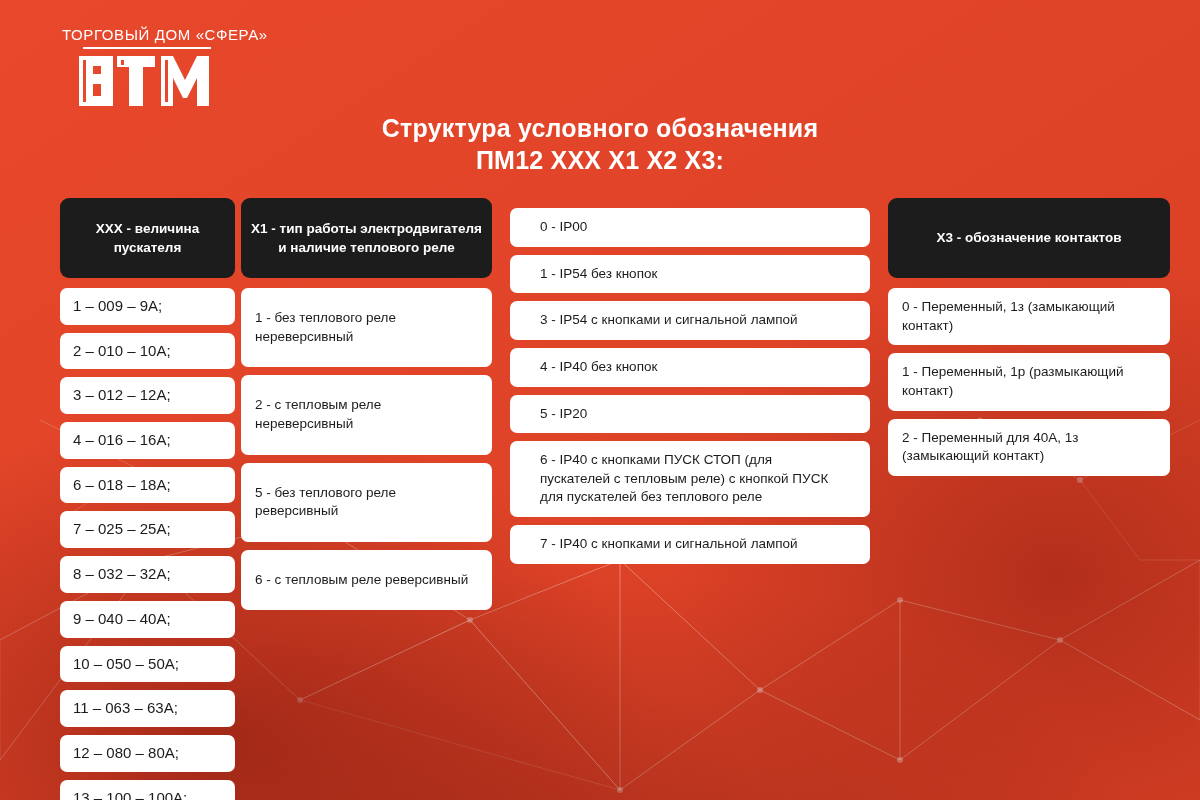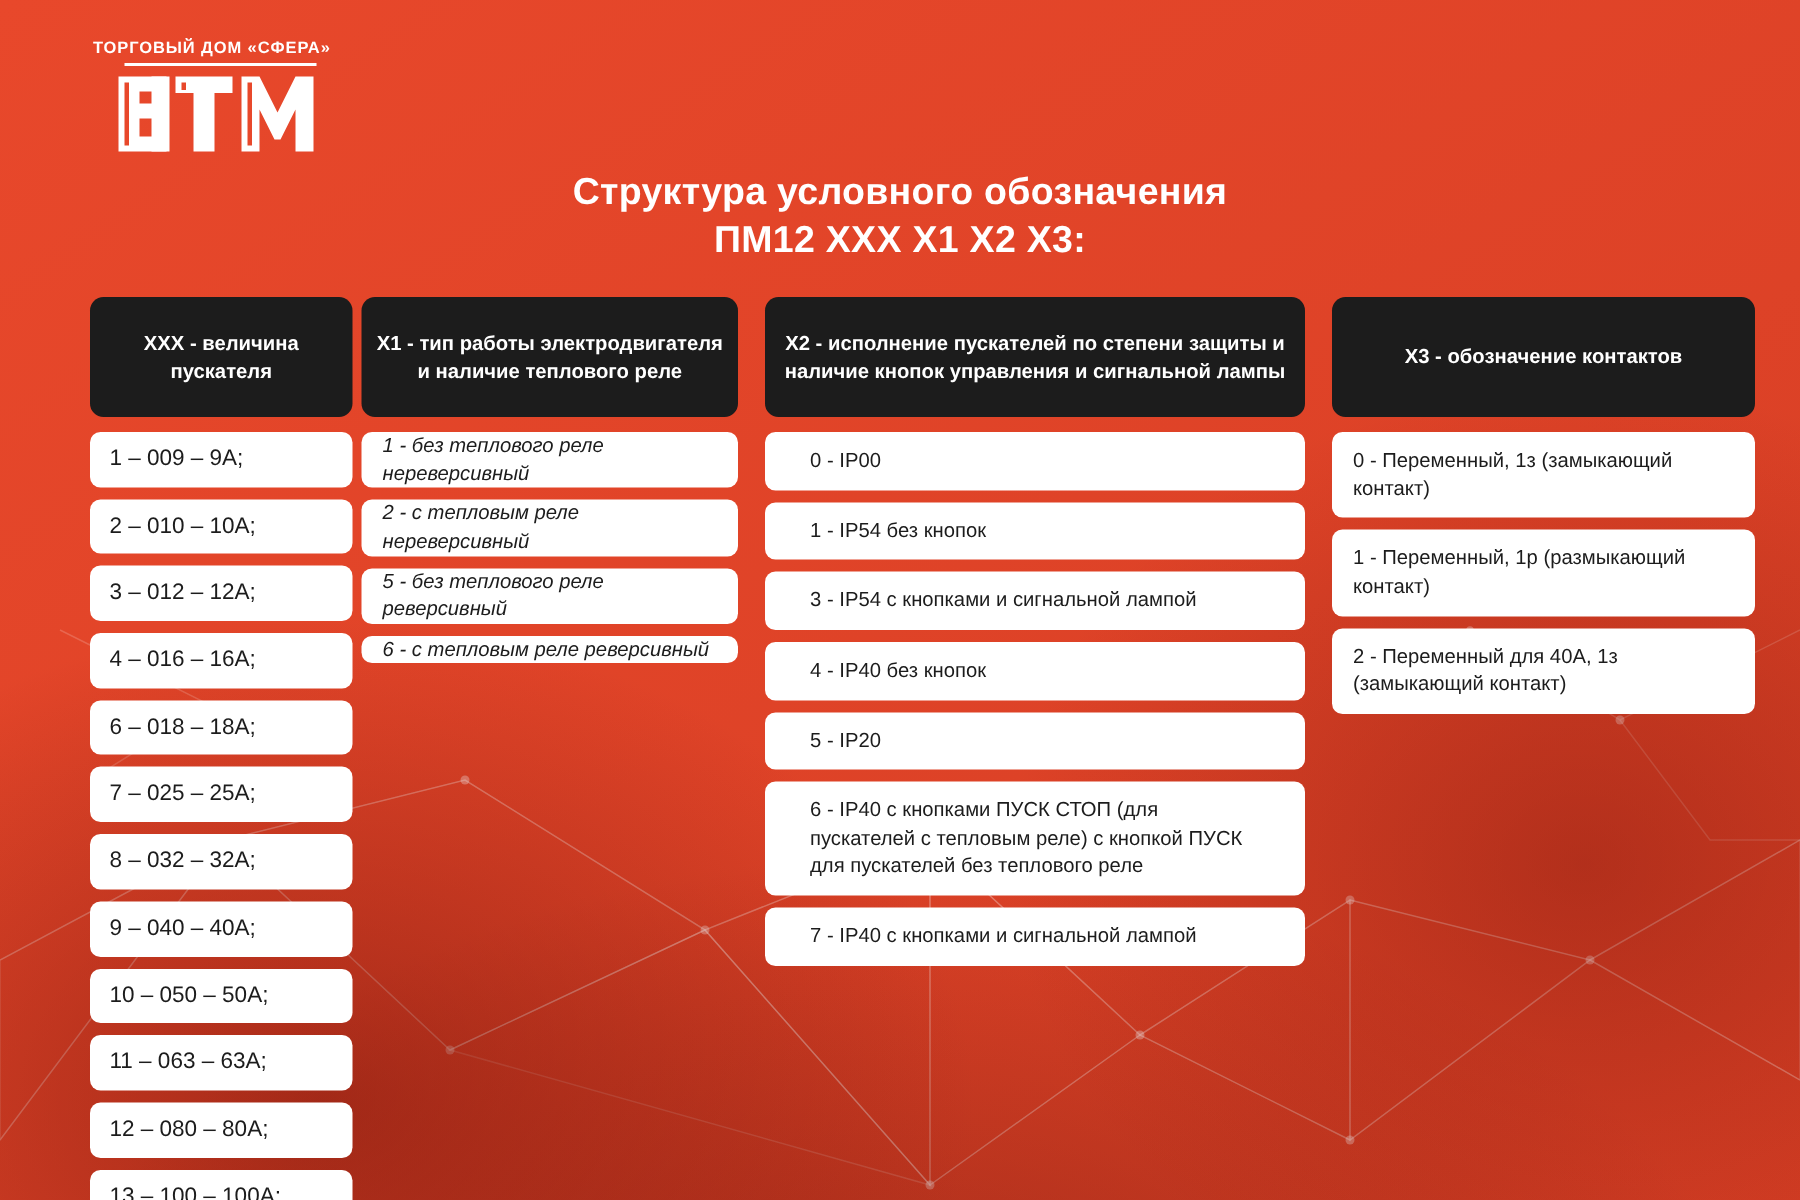--- a/index.html
+++ b/index.html
@@ -43,23 +43,23 @@
   
   .logo {
     position: absolute;
     left: 62px;
     top: 26px;
     z-index: 3;
     width: 170px;
   }
   .logo-top {
     color: #ffffff;
-    font-size: 11px;
+    font-size: 15px;
     letter-spacing: 0.6px;
-    font-weight: bold;
+    font-weight: normal;
     white-space: nowrap;
     margin-bottom: 4px;
   }
   .logo-rule {
     height: 2px;
     background: #ffffff;
     width: 128px;
     margin: 0 auto 3px auto;
   }
   .logo-mark {
@@ -123,21 +123,21 @@
     color: #1c1c1c;
     font-size: 13.5px;
     line-height: 1.38;
     padding: 9px 13px;
     margin-bottom: 8px;
   }
   .cell.pad-lg { padding: 12px 14px; }
 
   
   .col-xxx .cell { padding: 8px 13px; font-size: 15px; }
-  .col-x1 .cell  { padding: 0 14px; font-style: italic; }
+  .col-x1 .cell  { padding: 21px 14px; }
   .col-x2 .cell  { padding: 10px 30px; }
   .col-x3 .cell  { padding: 10px 14px; }
 </style>
 </head>
 <body>
 
 <svg class="bg-decor" viewBox="0 0 1200 800" preserveAspectRatio="none">
   <defs>
     <linearGradient id="gdark" x1="0" y1="0" x2="1" y2="1">
       <stop offset="0%" stop-color="#e8482b"></stop>
@@ -232,21 +232,20 @@
     <div class="col-head tall">X1 - тип работы электродвигателя и наличие теплового реле</div>
     <div class="col-body">
       <div class="cell pad-lg">1 - без теплового реле нереверсивный</div>
       <div class="cell pad-lg">2 - с тепловым реле нереверсивный</div>
       <div class="cell pad-lg">5 - без теплового реле реверсивный</div>
       <div class="cell pad-lg">6 - с тепловым реле реверсивный</div>
     </div>
   </div>
 
   <div class="col col-x2">
-    <div class="col-head tall">X2 - исполнение пускателей по степени защиты и наличие кнопок управления и сигнальной лампы</div>
     <div class="col-body">
       <div class="cell">0 - IP00</div>
       <div class="cell">1 - IP54 без кнопок</div>
       <div class="cell pad-lg">3 - IP54 с кнопками и сигнальной лампой</div>
       <div class="cell">4 - IP40 без кнопок</div>
       <div class="cell">5 - IP20</div>
       <div class="cell pad-lg">6 - IP40 с кнопками ПУСК СТОП (для пускателей с тепловым реле) с кнопкой ПУСК для пускателей без теплового реле</div>
       <div class="cell pad-lg">7 - IP40 с кнопками и сигнальной лампой</div>
     </div>
   </div>

